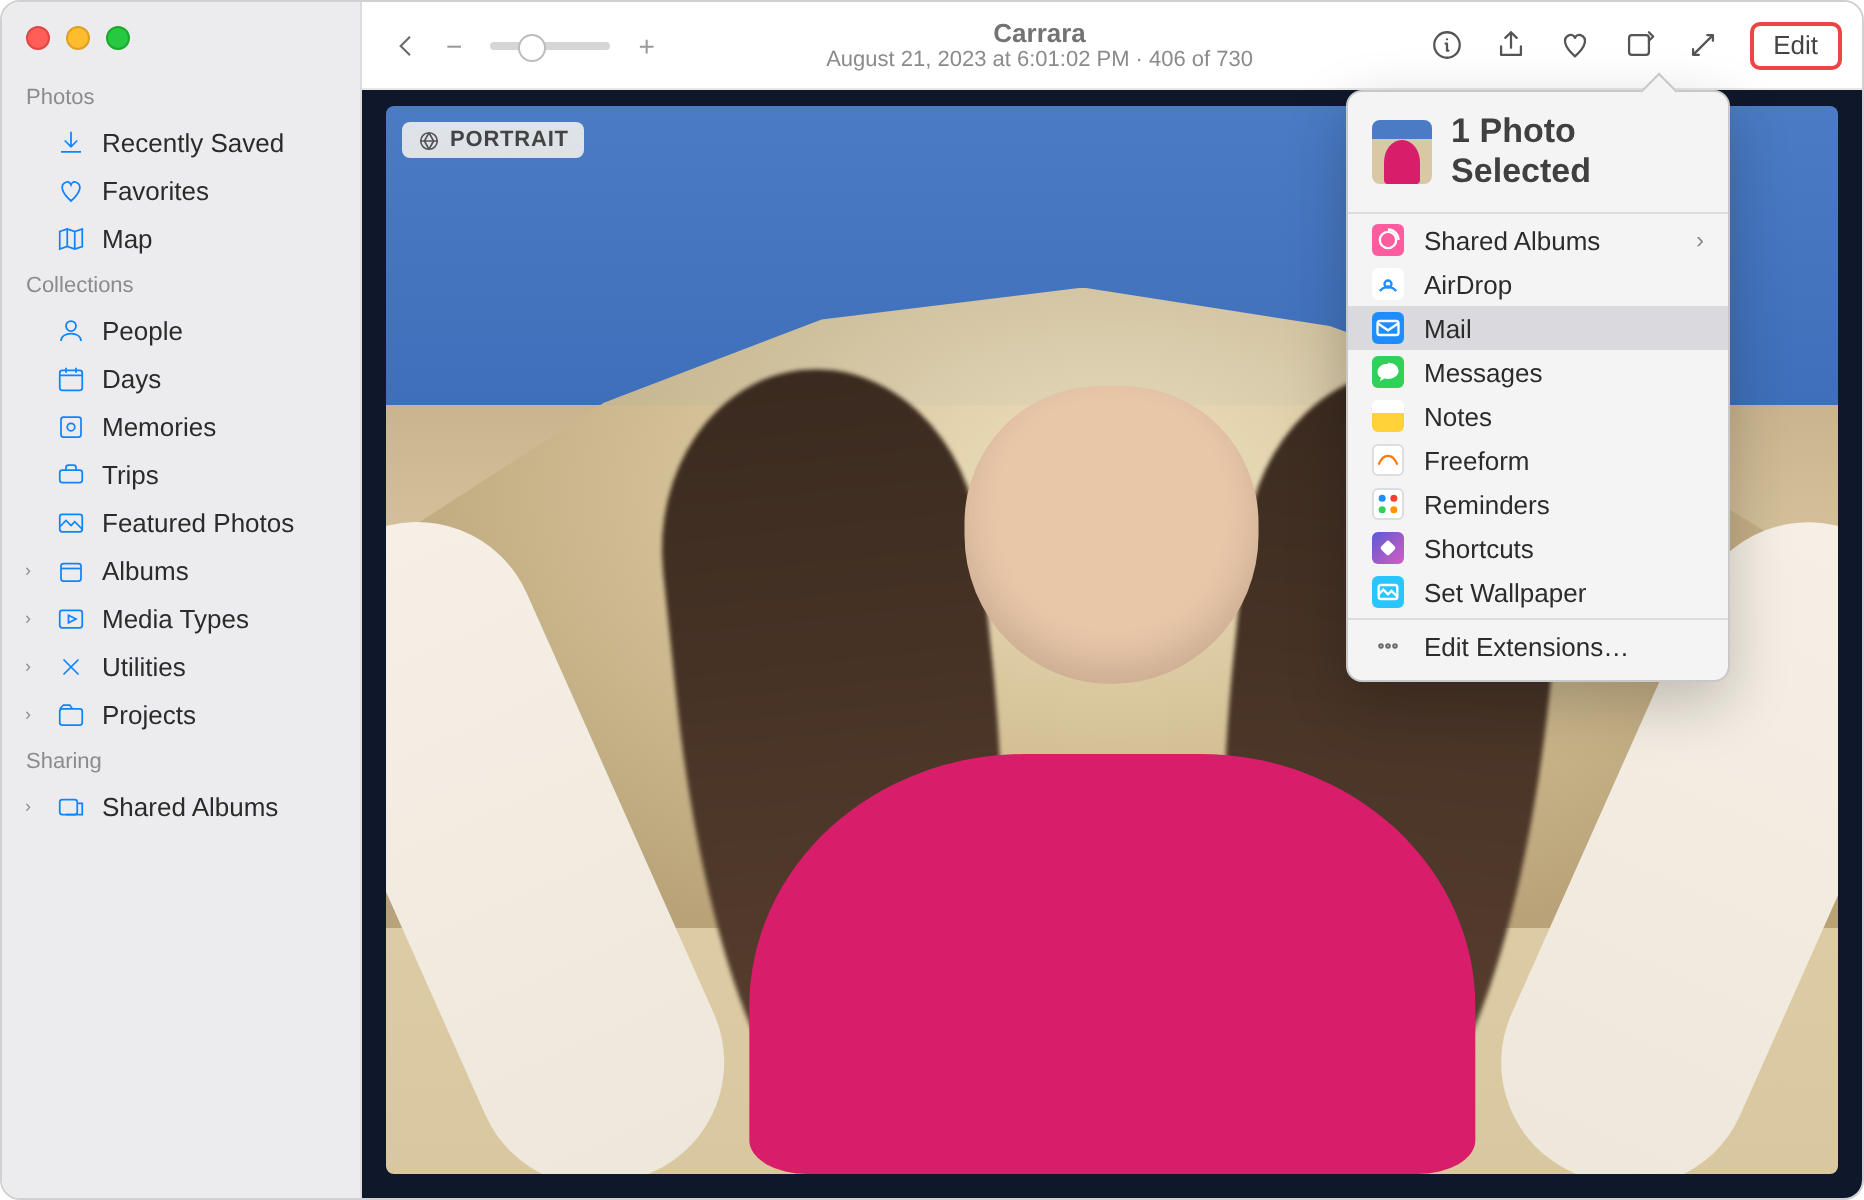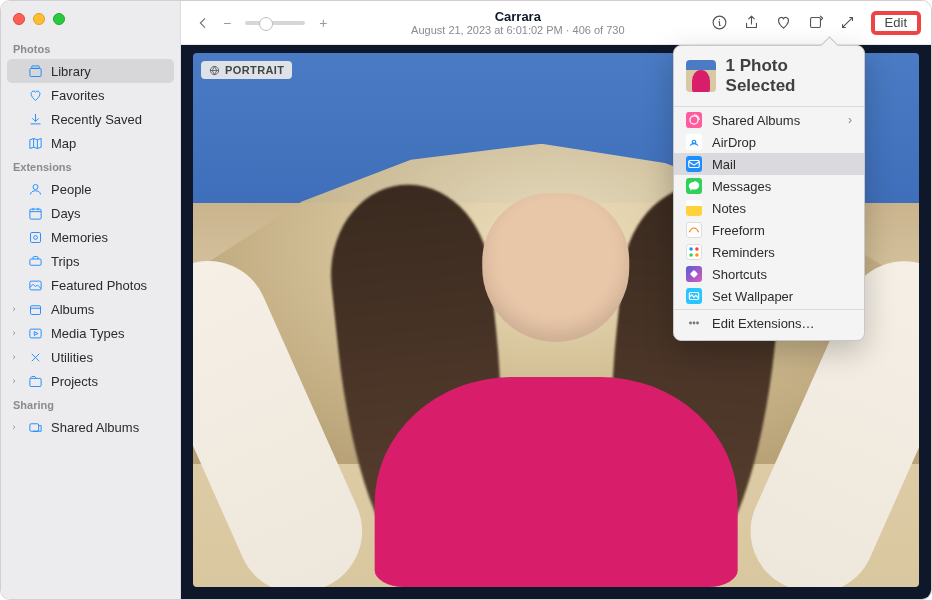--- a/index.html
+++ b/index.html
@@ -11,21 +11,21 @@
   
   .sidebar {
     width: 180px; height: 100%; background: #ececee; border-right: 1px solid #dcdcdc;
     padding: 8px 0 0 0; flex-shrink: 0;
   }
   .traffic-lights { display: flex; gap: 8px; padding: 4px 0 12px 12px; }
   .dot { width: 12px; height: 12px; border-radius: 50%; }
   .dot.red { background: #ff5f57; border: 0.5px solid #e24640; }
   .dot.yellow { background: #febc2e; border: 0.5px solid #dfa023; }
   .dot.green { background: #28c840; border: 0.5px solid #1aab2b; }
-  .sb-section-title { font-size: 11px; font-weight: 700; color: #8a8a8f; padding: 6px 0 4px 12px; }
+  .sb-section-title { font-size: 11px; font-weight: 400; color: #8a8a8f; padding: 6px 0 4px 12px; }
   .sb-item {
     display: flex; align-items: center; height: 24px; font-size: 13px; color: #2b2b2b;
     padding: 0 8px 0 12px; gap: 8px; cursor: default; position: relative;
   }
   .sb-item.indent { padding-left: 26px; }
   .sb-item.selected { background: #d7d7d9; border-radius: 5px; margin: 0 6px; padding-left: 6px; }
   .sb-item.selected.indent { padding-left: 20px; }
   .sb-arrow {
     width: 10px; text-align: center; color: #8a8a8f; font-size: 9px; position: absolute; left: 8px;
   }
@@ -44,31 +44,31 @@
   }
   .tb-btn svg { width: 16px; height:16px; stroke: currentColor; fill:none; stroke-width:1.6;}
   .zoom {
     width: 60px; height: 4px; background: #d6d6d6; border-radius: 2px; position: relative; margin: 0 6px;
   }
   .zoom::after {
     content:""; position:absolute; left: 14px; top:-4px; width:12px; height:12px;
     background:#fff; border:1px solid #bdbdbd; border-radius:50%;
   }
   .tb-center { flex:1; text-align:center; }
-  .tb-title { font-size: 13px; font-weight:600; color:#0f172a; }
+  .tb-title { font-size: 13px; font-weight:600; color:#737373; }
   .tb-sub { font-size: 11px; color:#8a8a8f; margin-top:0;}
   .tb-right { display:flex; align-items:center; gap:2px;}
   .tb-iconbtn {
     width: 30px; height: 28px; display:flex; align-items:center; justify-content:center;
     color:#555; border-radius:5px; cursor:default;
   }
   .tb-iconbtn svg { width:17px; height:17px; stroke:currentColor; fill:none; stroke-width:1.6; stroke-linecap:round; stroke-linejoin:round;}
   .edit-btn {
     height:24px; padding:0 10px; font-size:13px; color:#444;
-    background:#fff; border:4px solid #ef4444; border-radius:5px; display:flex; align-items:center; margin-left:6px;
+    background:#fff; border:2px solid #ef4444; border-radius:5px; display:flex; align-items:center; margin-left:6px;
   }
   
   .viewer { flex:1; position:relative; background:#0f172a; padding: 8px 12px 12px 12px; }
   .photo {
     width: 100%; height: 100%; border-radius: 4px; position:relative; overflow:hidden;
     background: linear-gradient(to bottom, #4a7bc4 0%, #3f6fba 28%, #c9b48e 28%, #e0cfa9 55%, #d9c7a0 100%);
   }
   .rock {
     position:absolute; top:17%; left:0; right:0; height:60%;
     background: radial-gradient(ellipse at 50% 30%, #f0e3c2 0%, #d5c298 40%, #b7a076 80%);
@@ -155,55 +155,46 @@
 
   <div class="sidebar">
     <div class="traffic-lights">
       <div class="dot red"></div>
       <div class="dot yellow"></div>
       <div class="dot green"></div>
     </div>
 
     <div class="sb-section-title">Photos</div>
 
-    <div class="sb-item indent selected">
-      <span class="sb-icon">
-          <svg viewBox="0 0 24 24">
-            <rect x="3" y="7" width="18" height="13" rx="2"></rect>
-            <rect x="6" y="3" width="12" height="4" rx="1"></rect>
-          </svg>
-        </span>
-      <span>Library</span>
+    <div class="sb-item indent">
+      <span class="sb-icon">
+          <svg viewBox="0 0 24 24">
+            <path d="M12 3v12M7 10l5 5 5-5M4 19h16"></path>
+          </svg>
+        </span>
+      <span>Recently Saved</span>
     </div>
     <div class="sb-item indent">
       <span class="sb-icon">
           <svg viewBox="0 0 24 24">
             <path d="M12 20 C 4 13 3 7 8 5 c3-1 4 2 4 2 s1-3 4-2 c5 2 4 8 -4 15z"></path>
           </svg>
         </span>
       <span>Favorites</span>
     </div>
     <div class="sb-item indent">
       <span class="sb-icon">
           <svg viewBox="0 0 24 24">
-            <path d="M12 3v12M7 10l5 5 5-5M4 19h16"></path>
-          </svg>
-        </span>
-      <span>Recently Saved</span>
-    </div>
-    <div class="sb-item indent">
-      <span class="sb-icon">
-          <svg viewBox="0 0 24 24">
             <path d="M3 6l6-2 6 2 6-2v14l-6 2-6-2-6 2z M9 4v14 M15 6v14"></path>
           </svg>
         </span>
       <span>Map</span>
     </div>
 
-    <div class="sb-section-title">Extensions</div>
+    <div class="sb-section-title">Collections</div>
 
     <div class="sb-item indent">
       <span class="sb-icon">
           <svg viewBox="0 0 24 24">
             <circle cx="12" cy="8" r="4"></circle>
             <path d="M4 20c0-4 4-6 8-6s8 2 8 6"></path>
           </svg>
         </span>
       <span>People</span>
     </div>

